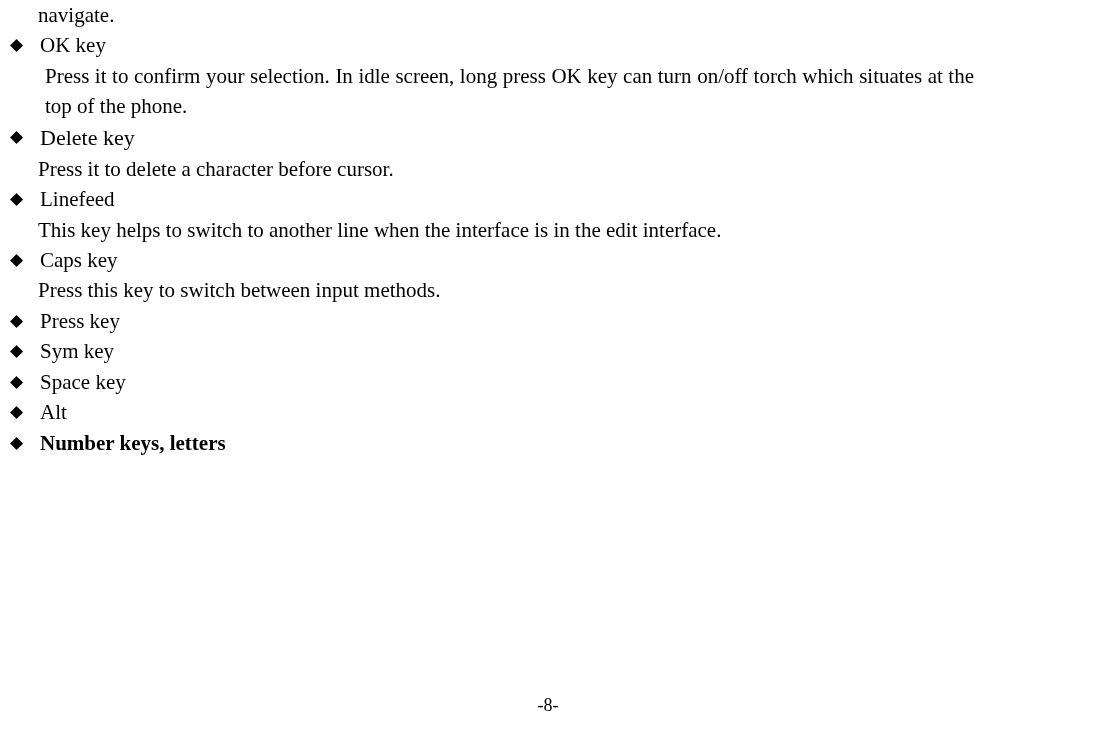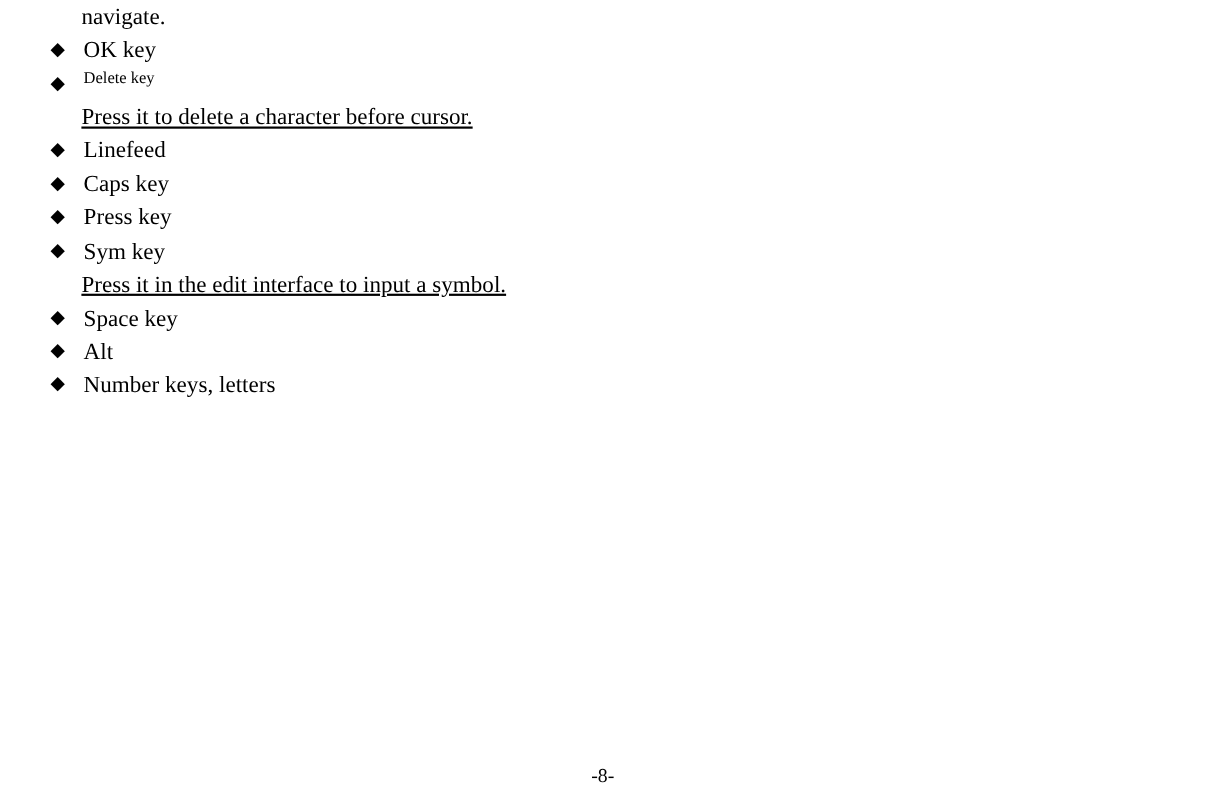--- a/index.html
+++ b/index.html
@@ -11,54 +11,52 @@
     font-family: "Times New Roman", Times, serif;
     font-size: 21px;
     color: #000000;
     line-height: 1.45;
   }
   .page {
     box-sizing: border-box;
     padding: 0 4px 0 8px;
     width: 980px;
     text-align: justify;
-    margin-left: 36px;
   }
   .fragment-line {
     margin-left: 30px;
   }
   .bullet-row {
     display: flex;
     align-items: flex-start;
   }
   .diamond {
     width: 30px;
     flex: 0 0 30px;
     font-size: 17px;
     line-height: 30px;
     text-align: left;
     padding-left: 2px;
   }
   .head {
     flex: 1;
   }
   .head-smaller {
-    font-size: 15px;
+    font-size: 22px;
   }
   .desc-indent1 {
     margin-left: 37px;
     margin-right: 2px;
   }
   .desc-indent0 {
     margin-left: 30px;
     margin-right: 2px;
-    text-decoration: underline;
   }
   .bold {
-    font-weight: normal;
+    font-weight: bold;
   }
   .page-num {
     text-align: center;
     width: 100%;
     position: absolute;
     bottom: 16px;
     left: 0;
     font-size: 18px;
   }
 </style>
@@ -67,42 +65,44 @@
 
 <div class="page">
 
   <div class="fragment-line">navigate.</div>
 
   <div id="bullet-list">
       <div class="bullet-row">
         <div class="diamond">◆</div>
         <div class="head">OK key</div>
       </div>
+      <div class="desc-indent1">Press it to confirm your selection. In idle screen, long press OK key can turn on/off torch which situates at the top of the phone.</div>
       <div class="bullet-row">
         <div class="diamond">◆</div>
         <div class="head head-smaller">Delete key</div>
       </div>
       <div class="desc-indent0">Press it to delete a character before cursor.</div>
       <div class="bullet-row">
         <div class="diamond">◆</div>
         <div class="head">Linefeed</div>
       </div>
+      <div class="desc-indent0">This key helps to switch to another line when the interface is in the edit interface.</div>
       <div class="bullet-row">
         <div class="diamond">◆</div>
         <div class="head">Caps key</div>
       </div>
+      <div class="desc-indent0">Press this key to switch between input methods.</div>
       <div class="bullet-row">
         <div class="diamond">◆</div>
         <div class="head">Press key</div>
       </div>
       <div class="bullet-row">
         <div class="diamond">◆</div>
         <div class="head">Sym key</div>
       </div>
-      <div class="desc-indent0">Press it in the edit interface to input a symbol.</div>
       <div class="bullet-row">
         <div class="diamond">◆</div>
         <div class="head">Space key</div>
       </div>
       <div class="bullet-row">
         <div class="diamond">◆</div>
         <div class="head">Alt</div>
       </div>
       <div class="bullet-row">
         <div class="diamond">◆</div>

